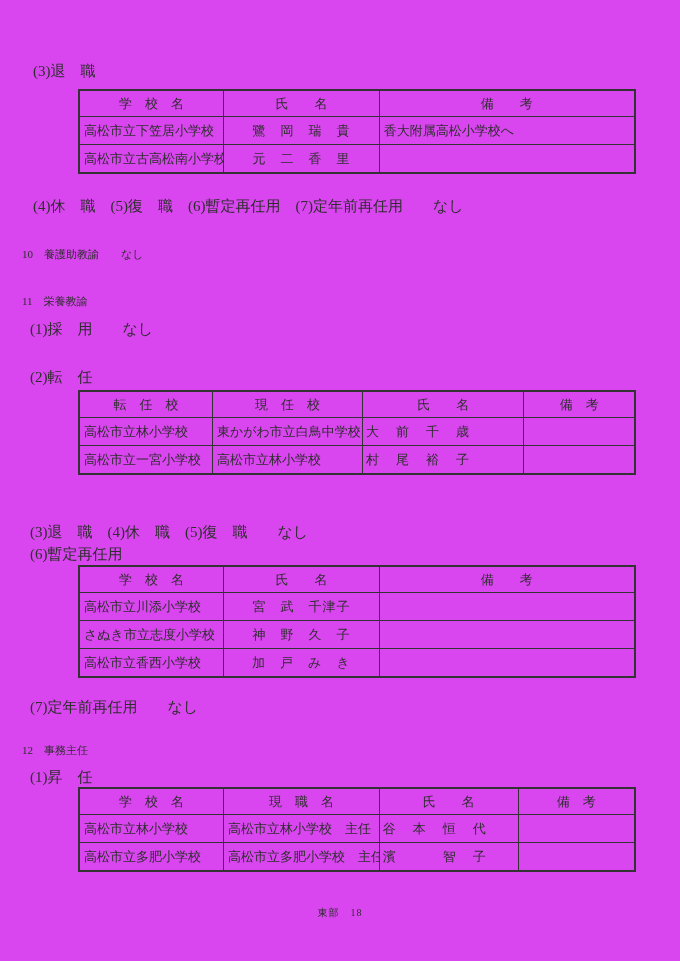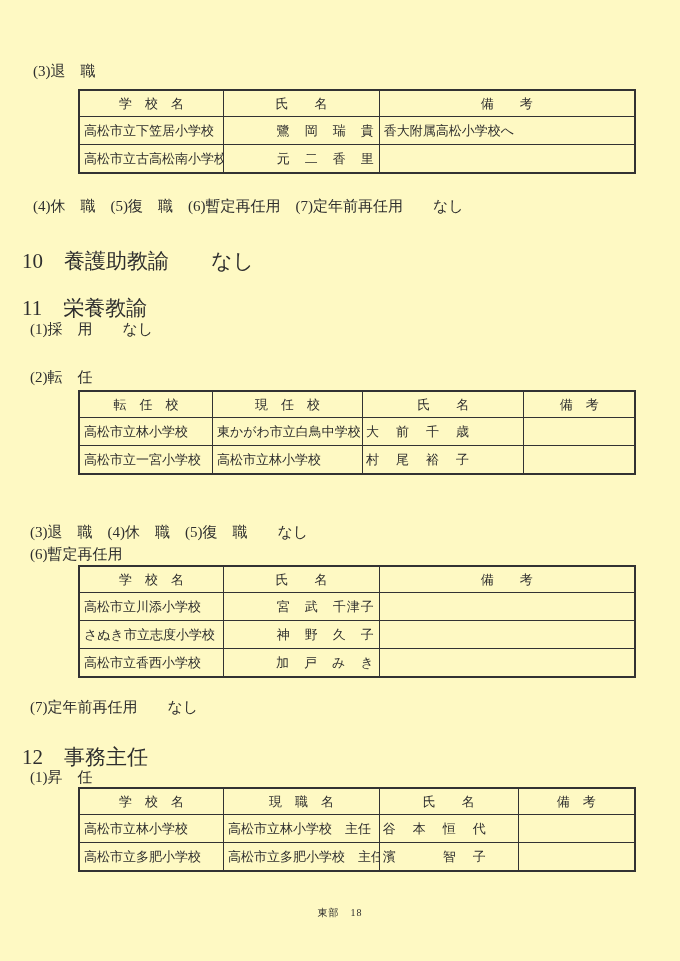--- a/index.html
+++ b/index.html
@@ -1,24 +1,24 @@
 <!DOCTYPE html>
 <html lang="ja"><head>
 <meta charset="utf-8">
 <style>
   html,body{margin:0;padding:0;}
   body{
     width:680px;height:961px;background:#ffffff;position:relative;
     font-family:"Liberation Serif","DejaVu Serif",serif;
     color:#2e2e2e;
   }
-  .page{position:absolute;inset:0;background:#fef9c3;}
+  .page{position:absolute;inset:0;background:#d946ef;}
   .block{position:absolute;white-space:pre;}
   .heading{font-size:15px;}
-  .num-heading{font-size:21px;}
+  .num-heading{font-size:11px;}
 
   
   #h-9-3   {top:62px;  left:33px;}
   #t-taishoku{top:89px; left:50px; width:558px;}
   #h-9-rest{top:197px; left:33px;}
   #h-10    {top:247px; left:22px;}
   #h-11    {top:294px; left:22px;}
   #h-11-1  {top:320px; left:30px;}
   #h-11-2  {top:368px; left:30px;}
   #t-tennin{top:390px; left:50px; width:558px;}
@@ -50,21 +50,21 @@
   #t-tennin col:nth-child(1){width:24%;}
   #t-tennin col:nth-child(2){width:27%;}
   #t-tennin col:nth-child(3){width:29%;}
   #t-tennin col:nth-child(4){width:20%;}
   #t-shonin col:nth-child(1){width:26%;}
   #t-shonin col:nth-child(2){width:28%;}
   #t-shonin col:nth-child(3){width:25%;}
   #t-shonin col:nth-child(4){width:21%;}
 
   
-  #t-taishoku td:nth-child(2), #t-zantei td:nth-child(2){text-align:right;letter-spacing:1px;}
+  #t-taishoku td:nth-child(2), #t-zantei td:nth-child(2){text-align:center;letter-spacing:1px;}
   #t-tennin td:nth-child(3), #t-shonin td:nth-child(3){text-align:left;letter-spacing:2px;padding-left:3px;}
 </style>
 </head>
 <body>
 
 <div class="page">
 
   <div id="h-9-3" class="block heading">(3)退　職</div>
 
   <div id="t-taishoku" class="tbl-wrap">

